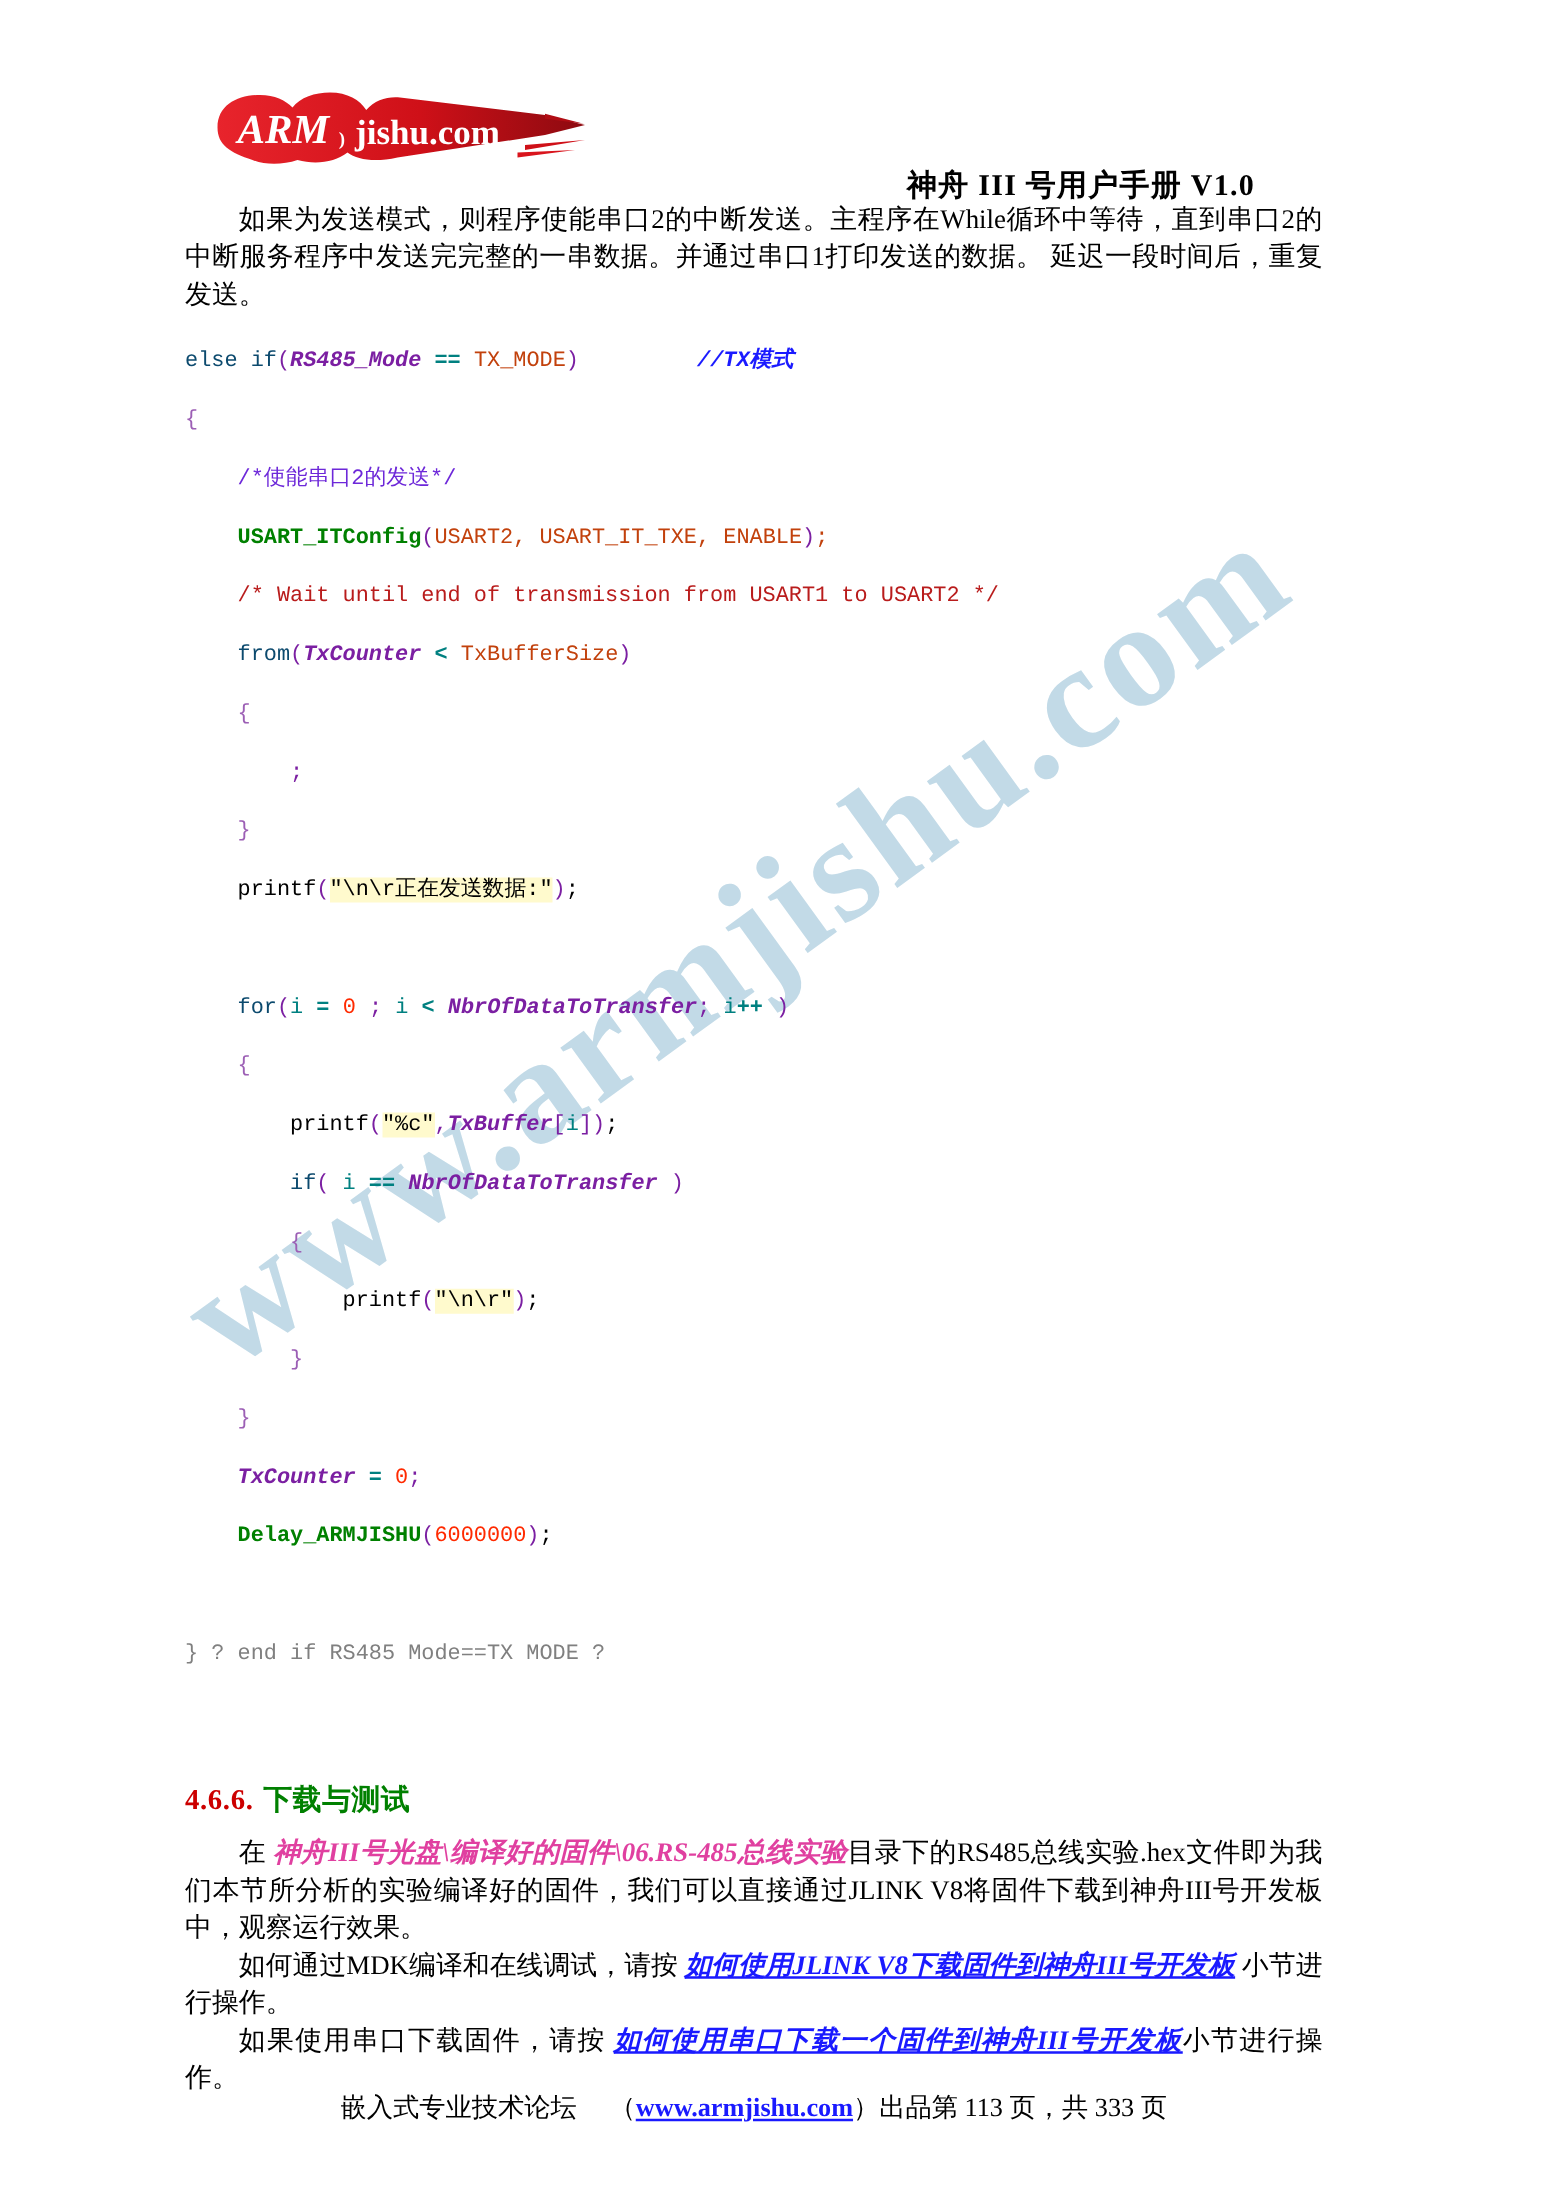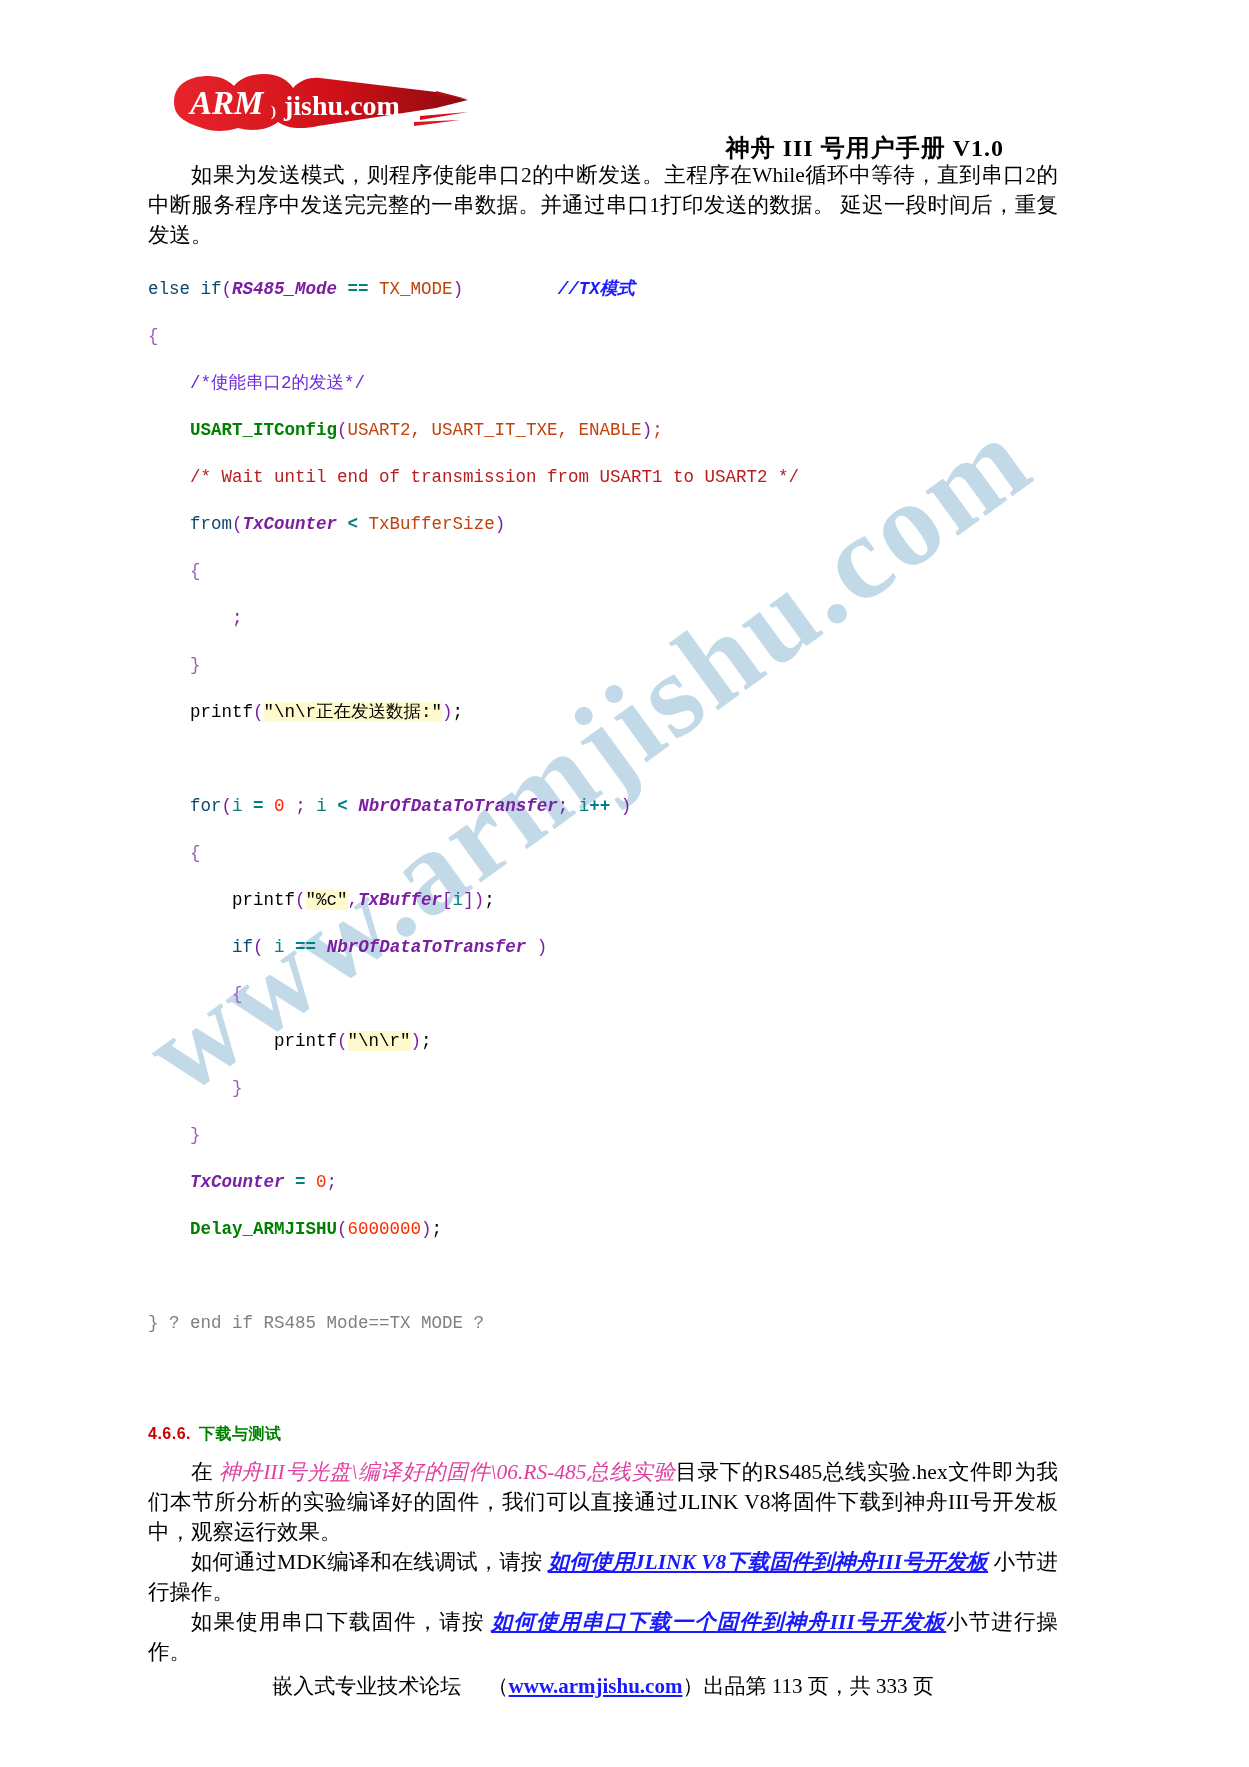--- a/index.html
+++ b/index.html
@@ -115,38 +115,38 @@
   .cmtcn    { color: #6d28d9; font-weight: 400; }
   .str      { background: #fffacd; color: #000; }
   .plain    { color: #000; }
   .teal     { color: #008080; }
   .gray     { color: #808080; }
   .brace    { color: #9c5fb5; }
 
   
   .h3 {
     margin: 0;
-    font-size: 16px;
+    font-size: 23px;
     font-weight: 700;
     color: #008000;
-    font-family: Liberation Sans, sans-serif;
+    font-family: Liberation Serif, serif;
     letter-spacing: 0.5px;
   }
   .h3 .num3 { color: #cc0000; margin-right: 8px; }
 
   .lnk {
     color: #1a1aff;
     text-decoration: underline;
     font-style: italic;
     font-weight: 700;
   }
   .pinkit {
     color: #e040a0;
     font-style: italic;
-    font-weight: 400;
+    font-weight: 700;
   }
 
   
   .footer {
     position: absolute;
     left: 148px;
     top: 1672px;
     width: 910px;
     display: flex;
     justify-content: center;

